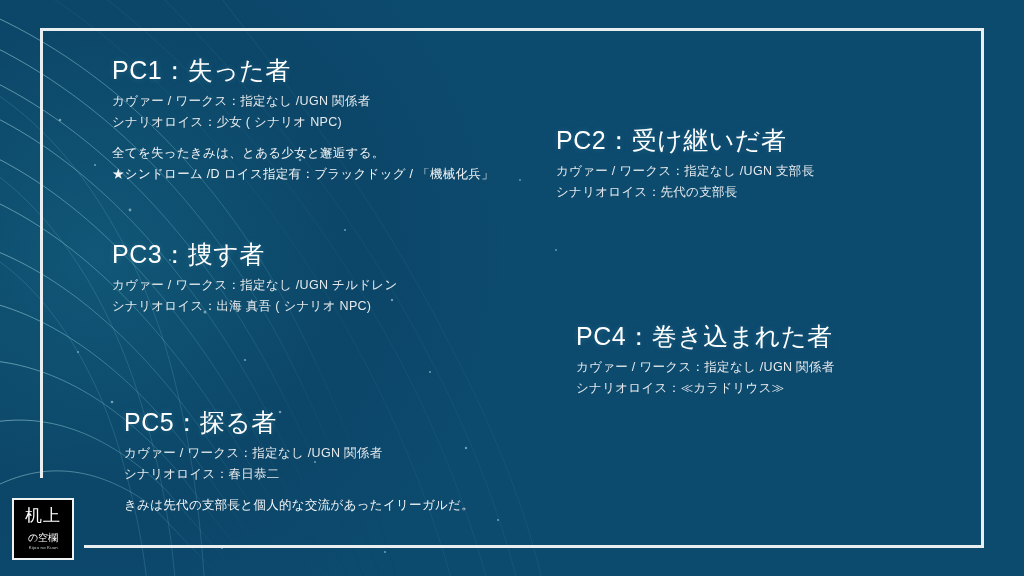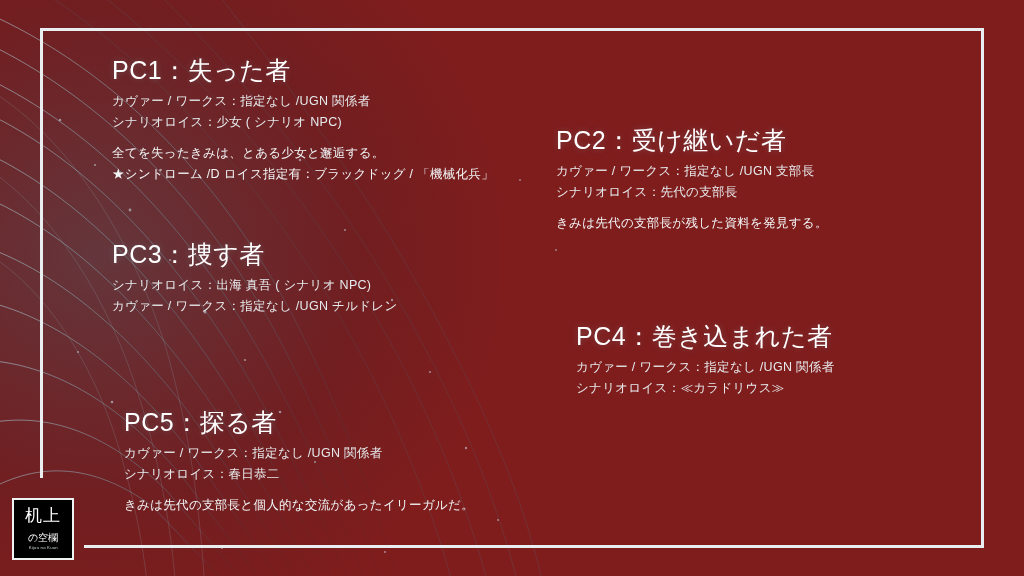--- a/index.html
+++ b/index.html
@@ -11,21 +11,21 @@
     width: 1024px;
     height: 576px;
     overflow: hidden;
     font-family: "Liberation Sans", sans-serif;
     color: #ffffff;
   }
   #stage {
     position: relative;
     width: 1024px;
     height: 576px;
-    background: #7f1d1d;
+    background: #0c4a6e;
     overflow: hidden;
   }
 
   
   #bg-web {
     position: absolute;
     left: 0;
     top: 0;
     width: 1024px;
     height: 576px;
@@ -236,36 +236,35 @@
   <div class="entry" id="pc1">
     <h2 class="title">PC1：失った者</h2>
     <p class="meta">カヴァー / ワークス：指定なし /UGN 関係者</p>
     <p class="meta">シナリオロイス：少女 ( シナリオ NPC)</p>
     <p class="body">全てを失ったきみは、とある少女と邂逅する。</p>
     <p class="sub">★シンドローム /D ロイス指定有：ブラックドッグ / 「機械化兵」</p>
   </div>
 
   <div class="entry" id="pc3">
     <h2 class="title">PC3：捜す者</h2>
+    <p class="meta">カヴァー / ワークス：指定なし /UGN チルドレン</p>
     <p class="meta">シナリオロイス：出海 真吾 ( シナリオ NPC)</p>
-    <p class="meta">カヴァー / ワークス：指定なし /UGN チルドレン</p>
   </div>
 
   <div class="entry" id="pc5">
     <h2 class="title">PC5：探る者</h2>
     <p class="meta">カヴァー / ワークス：指定なし /UGN 関係者</p>
     <p class="meta">シナリオロイス：春日恭二</p>
     <p class="body">きみは先代の支部長と個人的な交流があったイリーガルだ。</p>
   </div>
 
   <div class="entry" id="pc2">
     <h2 class="title">PC2：受け継いだ者</h2>
     <p class="meta">カヴァー / ワークス：指定なし /UGN 支部長</p>
     <p class="meta">シナリオロイス：先代の支部長</p>
-    <p class="body">きみは先代の支部長が残した資料を発見する。</p>
   </div>
 
   <div class="entry" id="pc4">
     <h2 class="title">PC4：巻き込まれた者</h2>
     <p class="meta">カヴァー / ワークス：指定なし /UGN 関係者</p>
     <p class="meta">シナリオロイス：≪カラドリウス≫</p>
   </div>
 
   <div id="logo">
     <div class="logo-main">机上</div>

